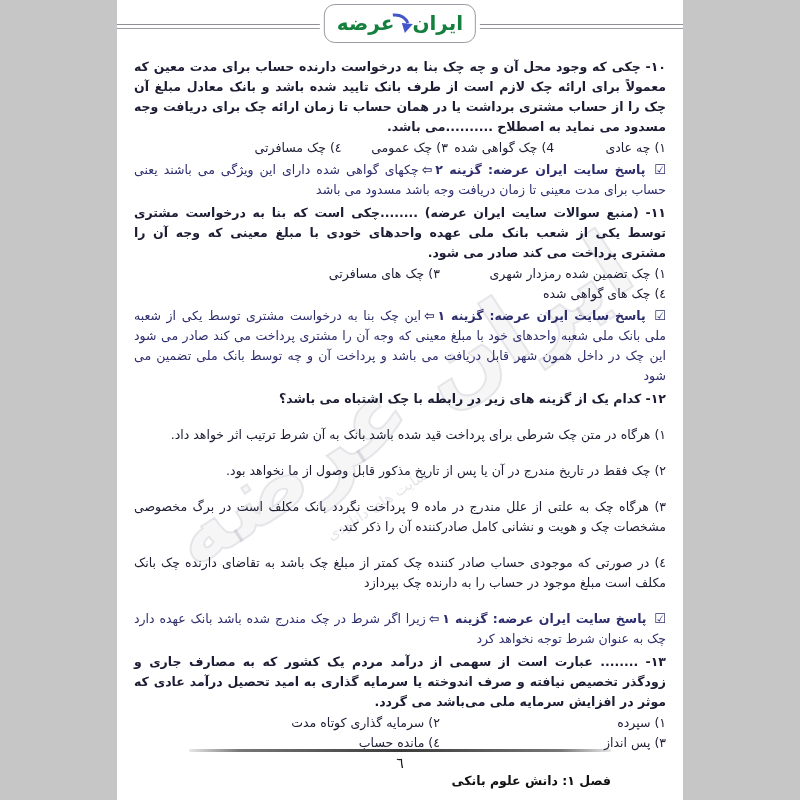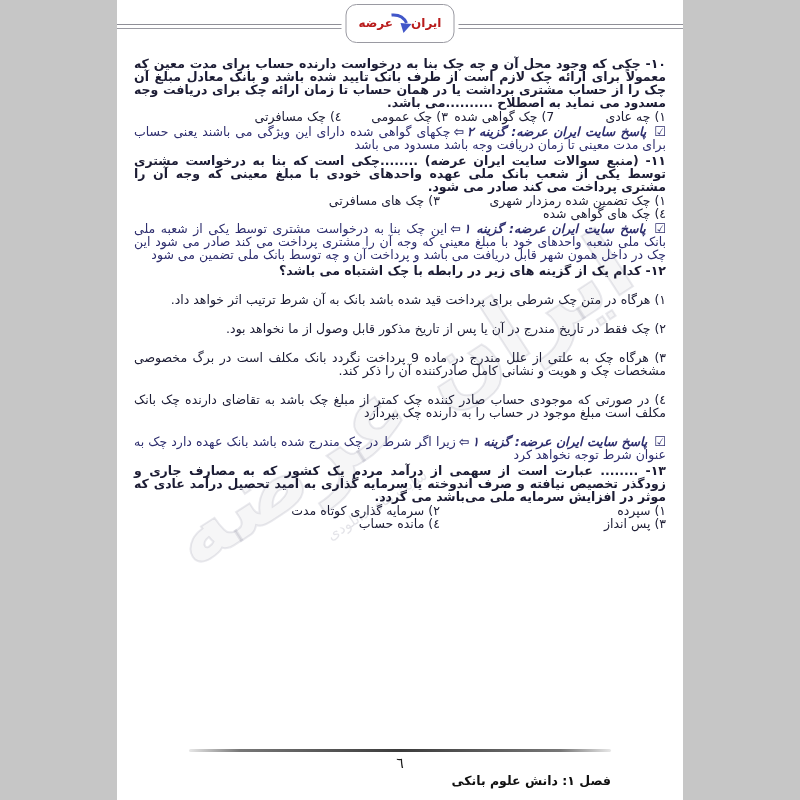--- a/index.html
+++ b/index.html
@@ -16,50 +16,50 @@
   .header-rule{
     position:absolute;top:24px;left:0;right:0;height:3px;
     border-top:1.5px solid #8f8f97;border-bottom:1.5px solid #9a9aa2;
   }
   .logo{
     position:absolute;top:4px;left:50%;transform:translateX(-50%);
     background:#fff;border:1.5px solid #9a9aa2;border-radius:11px;
     padding:5px 12px 6px;display:flex;align-items:center;gap:1px;
     box-shadow:0 0 0 4px #ffffff;z-index:2;direction:rtl;
   }
-  .logo-word{font-weight:bold;font-size:12px;color:#b91c1c;letter-spacing:-0.5px;}
+  .logo-word{font-weight:bold;font-size:20px;color:#15803d;letter-spacing:-0.5px;}
   .logo-arrow{margin:0 -3px 0 -5px;position:relative;top:3px;}
   
   .wm{
     position:absolute;left:50%;top:400px;
     transform:translate(-50%,-50%) rotate(-33deg);
     font-size:92px;font-weight:bold;white-space:nowrap;
     color:rgba(86,86,118,0.055);
     -webkit-text-stroke:2px rgba(86,86,118,0.12);
     pointer-events:none;z-index:1;
   }
   .wm-sub{
     position:absolute;left:46%;top:505px;
     transform:translate(-50%,-50%) rotate(-33deg);
     font-size:15px;white-space:nowrap;color:rgba(86,86,118,0.16);
     pointer-events:none;z-index:1;
   }
   
   .content{
     position:relative;z-index:2;padding:4px 17px 0;
-    font-size:12.5px;color:#1c1c34;line-height:13px;
+    font-size:12.5px;color:#1c1c34;line-height:20px;
   }
   .stem{font-weight:bold;margin:3px 0 1px;text-align:justify;}
   .opt-block{margin:16px 0;text-align:justify;font-weight:normal;}
   .opts4{display:grid;grid-template-columns:21% 20% 20% 39%;margin:1px 0;}
   .opts2{display:grid;grid-template-columns:42.5% 57.5%;margin:1px 0;}
   .opts4 span,.opts2 span{display:block;}
   .answer{color:#2e2e6e;margin:2px 0 3px;text-align:justify;}
   .answer .chk{font-size:13px;margin-left:3px;}
-  .answer .head{font-weight:bold;font-style:italic;}
+  .answer .head{font-weight:bold;}
   .answer .arr{margin:0 3px;font-weight:bold;}
   
   .footer{position:absolute;bottom:11px;left:0;right:0;z-index:2;}
   .footer-inner{width:422px;margin:0 auto;}
   .footer-rule{
     height:3px;
     background:linear-gradient(to right,rgba(100,100,100,0.15),#777 12%,#3c3c3c 50%,#777 88%,rgba(100,100,100,0.15));
     border-radius:2px;
   }
   .pagenum{text-align:center;font-size:14px;color:#1b1b1b;line-height:18px;margin-top:2px;}
@@ -88,21 +88,21 @@
   </div>
 
   <div class="wm">ایران عرضه</div>
   <div class="wm-sub">سایت های دانلودی</div>
 
   <div class="content">
 
     <p class="stem">۱۰- چکی که وجود محل آن و چه چک بنا به درخواست دارنده حساب برای مدت معین که معمولاً برای ارائه چک لازم است از طرف بانک تایید شده باشد و بانک معادل مبلغ آن چک را از حساب مشتری برداشت یا در همان حساب تا زمان ارائه چک برای دریافت وجه مسدود می نماید به اصطلاح ..........می باشد.</p>
     <div class="opts4">
       <span>۱) چه عادی</span>
-      <span>7) چک گواهی شده</span>
+      <span>4) چک گواهی شده</span>
       <span>۳) چک عمومی</span>
       <span>٤) چک مسافرتی</span>
     </div>
     <p class="answer"><span class="chk">☑</span> <span class="head">پاسخ سایت ایران عرضه: گزینه ۲</span><span class="arr">⇦</span><span>چکهای گواهی شده دارای این ویژگی می باشند یعنی حساب برای مدت معینی تا زمان دریافت وجه باشد مسدود می باشد</span></p>
 
     <p class="stem">۱۱- (منبع سوالات سایت ایران عرضه) ........چکی است که بنا به درخواست مشتری توسط یکی از شعب بانک ملی عهده واحدهای خودی با مبلغ معینی که وجه آن را مشتری پرداخت می کند صادر می شود.</p>
     <div class="opts2">
       <span>۱) چک تضمین شده رمزدار شهری</span>
       <span>۳) چک های مسافرتی</span>
       <span>٤) چک های گواهی شده</span>

